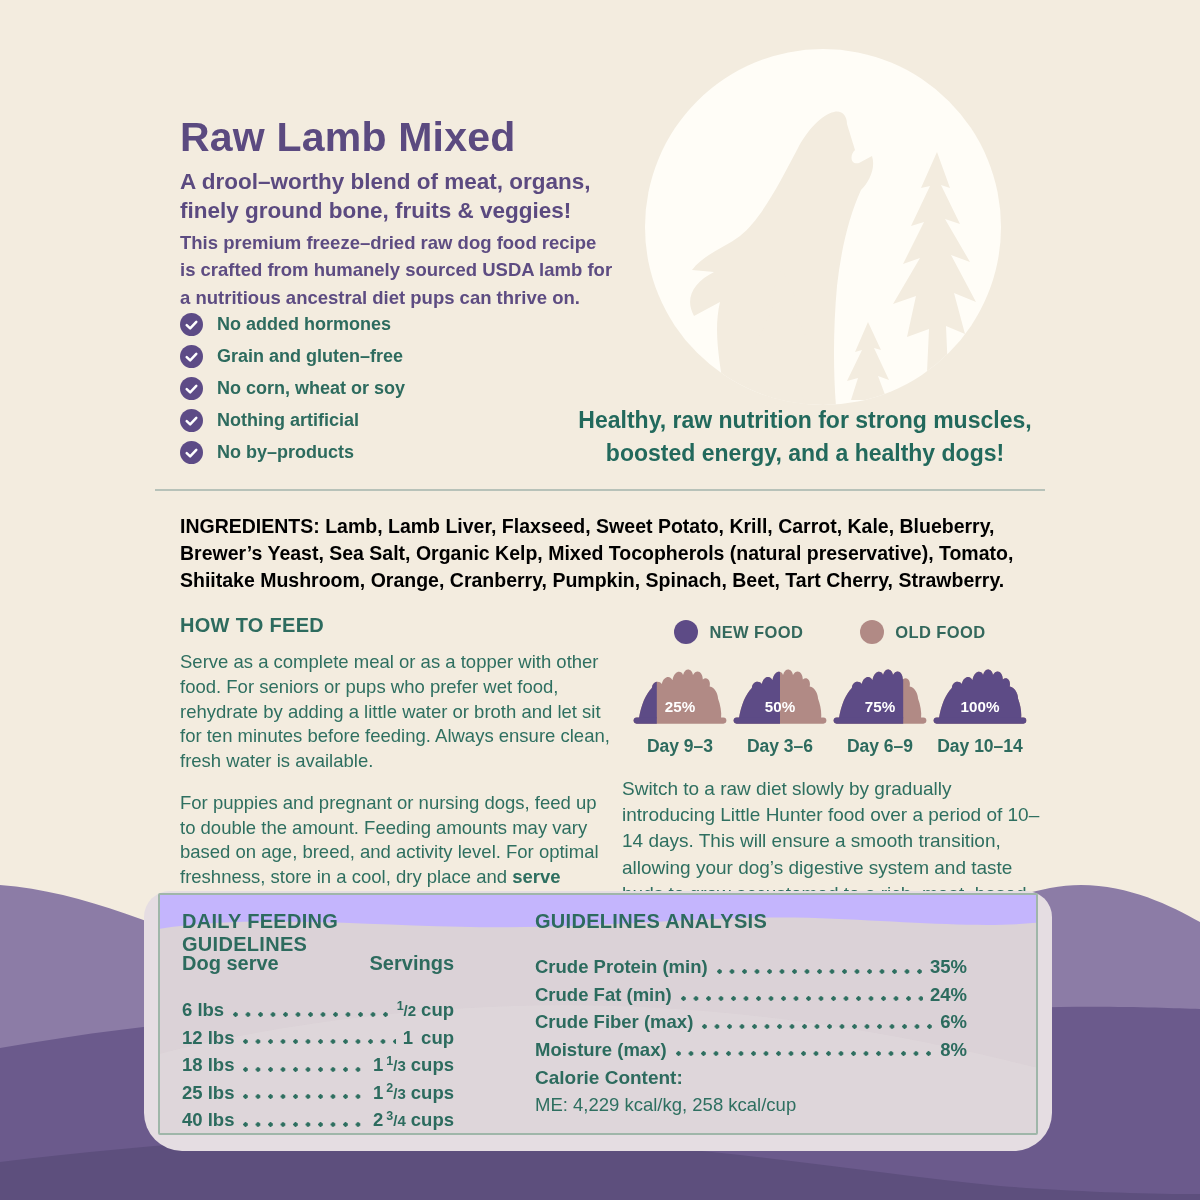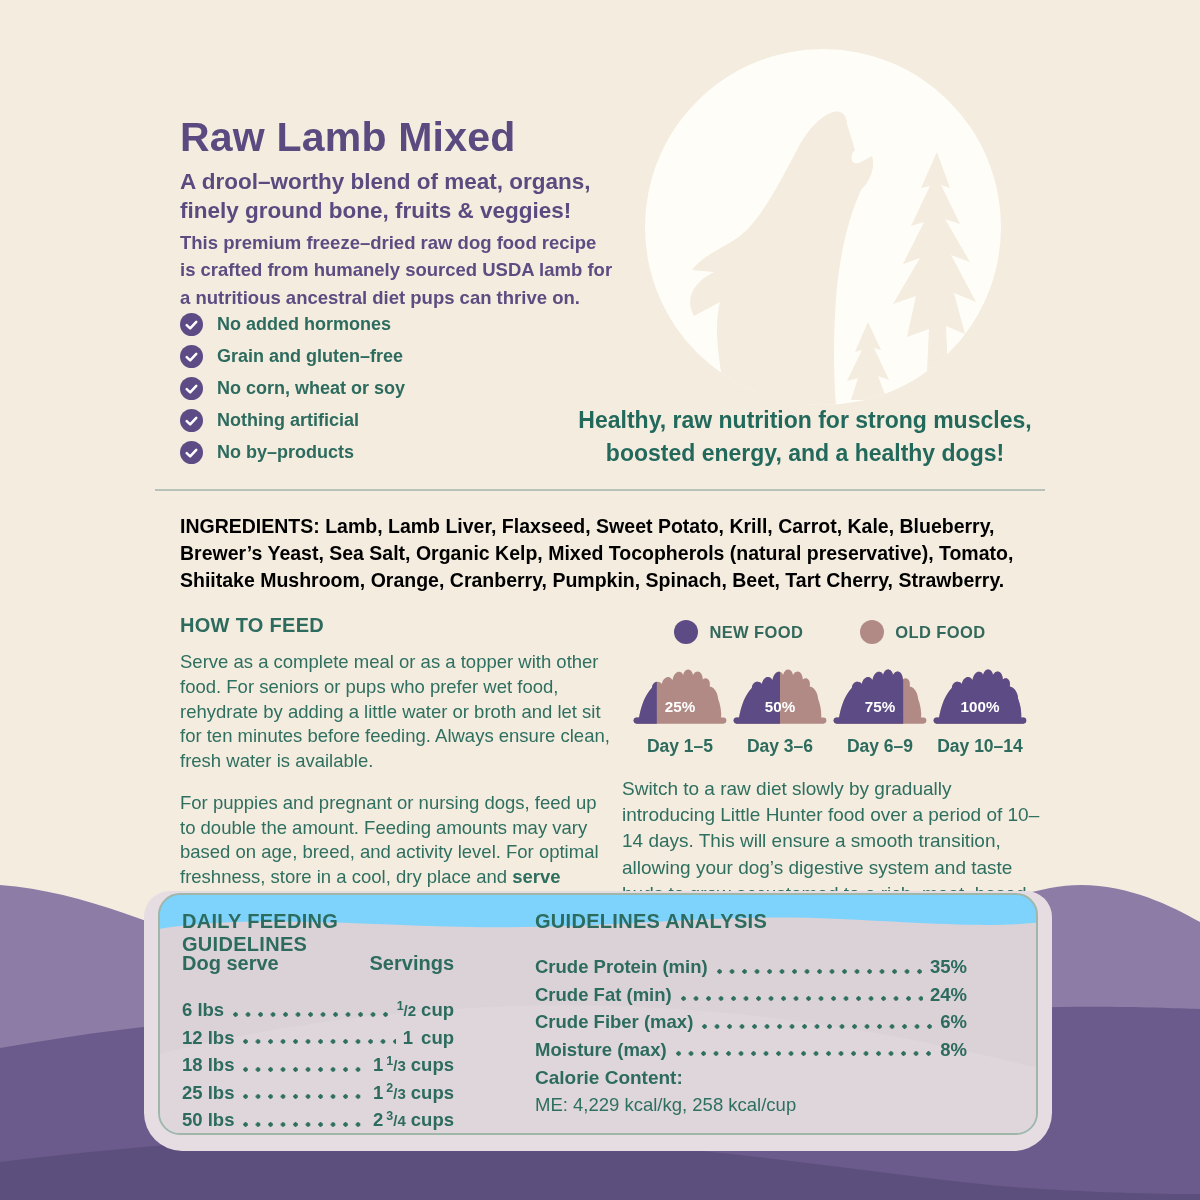--- a/index.html
+++ b/index.html
@@ -43,21 +43,21 @@
   .legend-label{margin-left:11px;font-size:16.5px;font-weight:800;letter-spacing:.4px;color:#33685C;}
   .steps{display:flex;justify-content:center;}
   .step{width:100px;text-align:center;}
   .mound{display:block;margin:0 auto;width:98px;height:73px;}
   .mound text{font-size:20px;font-weight:700;fill:#FFFFFF;font-family:"Liberation Sans",sans-serif;}
   .day{margin-top:4px;font-size:17.5px;font-weight:800;color:#2D6B5E;}
   .trans-p{margin:19px 0 0 4px;font-size:19px;line-height:1.38;font-weight:500;color:#2E6F60;}
 
   
   .card-outer{position:absolute;left:144px;top:891px;width:908px;height:260px;background:#E5DDE2;border-radius:26px 26px 38px 38px;z-index:2;}
-  .card-inner{position:absolute;left:14px;right:14px;top:2px;bottom:16px;border:2px solid #9FB6A9;border-radius:22px;background:#7dd3fc;overflow:hidden;}
+  .card-inner{position:absolute;left:14px;right:14px;top:2px;bottom:16px;border:2px solid #9FB6A9;border-radius:2px;background:#c4b5fd;overflow:hidden;}
   .card-wave{position:absolute;left:0;top:0;width:100%;height:100%;}
   .card-col{position:absolute;top:0;height:100%;}
   .card-col.left{left:22px;width:272px;}
   .card-col.right{left:375px;width:432px;}
   .card-heading{position:absolute;top:15px;left:0;font-size:20px;font-weight:800;letter-spacing:.3px;color:#2D6B5E;}
   .table-head{position:absolute;top:57px;left:0;right:0;display:flex;justify-content:space-between;font-size:20px;font-weight:800;color:#2D6B5E;}
   .f-rows{position:absolute;top:98px;left:0;right:0;}
   .f-row{display:flex;align-items:flex-end;height:27.5px;color:#2C6B5E;}
   .f-size{font-size:18.5px;font-weight:800;line-height:1.1;}
   .leader{flex:1;align-self:flex-end;height:5px;margin:0 7px 4px 9px;
@@ -189,21 +189,21 @@
               </clipPath>
             </defs>
             <path d="M10,78 C13,60 19,46 27,38 C28,29 37,28 40,33 C43,21 52,22 54,28 C57,14 66,15 68,21 C71,10 80,13 81,21 C86,12 94,17 94,27 C99,22 105,28 103,36 C110,37 114,46 114,52 C117,60 119,70 118,78 Z" fill="#B18A85"></path>
             <rect x="3" y="77" width="122" height="8" rx="4" fill="#B18A85"></rect>
             <g clip-path="url(#mclip0)">
               <path d="M10,78 C13,60 19,46 27,38 C28,29 37,28 40,33 C43,21 52,22 54,28 C57,14 66,15 68,21 C71,10 80,13 81,21 C86,12 94,17 94,27 C99,22 105,28 103,36 C110,37 114,46 114,52 C117,60 119,70 118,78 Z" fill="#5D4B86"></path>
               <rect x="3" y="77" width="122" height="8" rx="4" fill="#5D4B86"></rect>
             </g>
             <text x="64" y="70" text-anchor="middle">25%</text>
           </svg>
-          <div class="day">Day 1–5</div>
+          <div class="day">Day 9–3</div>
         </div>
         <div class="step">
           <svg class="mound" viewBox="0 0 128 96">
             <defs>
               <clipPath id="mclip1">
                 <rect x="0" y="0" width="64" height="96"></rect>
               </clipPath>
             </defs>
             <path d="M10,78 C13,60 19,46 27,38 C28,29 37,28 40,33 C43,21 52,22 54,28 C57,14 66,15 68,21 C71,10 80,13 81,21 C86,12 94,17 94,27 C99,22 105,28 103,36 C110,37 114,46 114,52 C117,60 119,70 118,78 Z" fill="#B18A85"></path>
             <rect x="3" y="77" width="122" height="8" rx="4" fill="#B18A85"></rect>
@@ -281,21 +281,21 @@
               <span class="f-size">18 lbs</span>
               <span class="leader"></span>
               <span class="f-serving"><span class="whole">1</span><span class="num">1</span><span class="sep">/</span><span class="den">3</span><span class="unit">cups</span></span>
             </div>
             <div class="f-row">
               <span class="f-size">25 lbs</span>
               <span class="leader"></span>
               <span class="f-serving"><span class="whole">1</span><span class="num">2</span><span class="sep">/</span><span class="den">3</span><span class="unit">cups</span></span>
             </div>
             <div class="f-row">
-              <span class="f-size">50 lbs</span>
+              <span class="f-size">40 lbs</span>
               <span class="leader"></span>
               <span class="f-serving"><span class="whole">2</span><span class="num">3</span><span class="sep">/</span><span class="den">4</span><span class="unit">cups</span></span>
             </div>
           </div>
       </div>
 
       <div class="card-col right">
         <div class="card-heading">GUIDELINES ANALYSIS</div>
         <div class="a-rows" id="analysis-rows">
             <div class="a-row">

